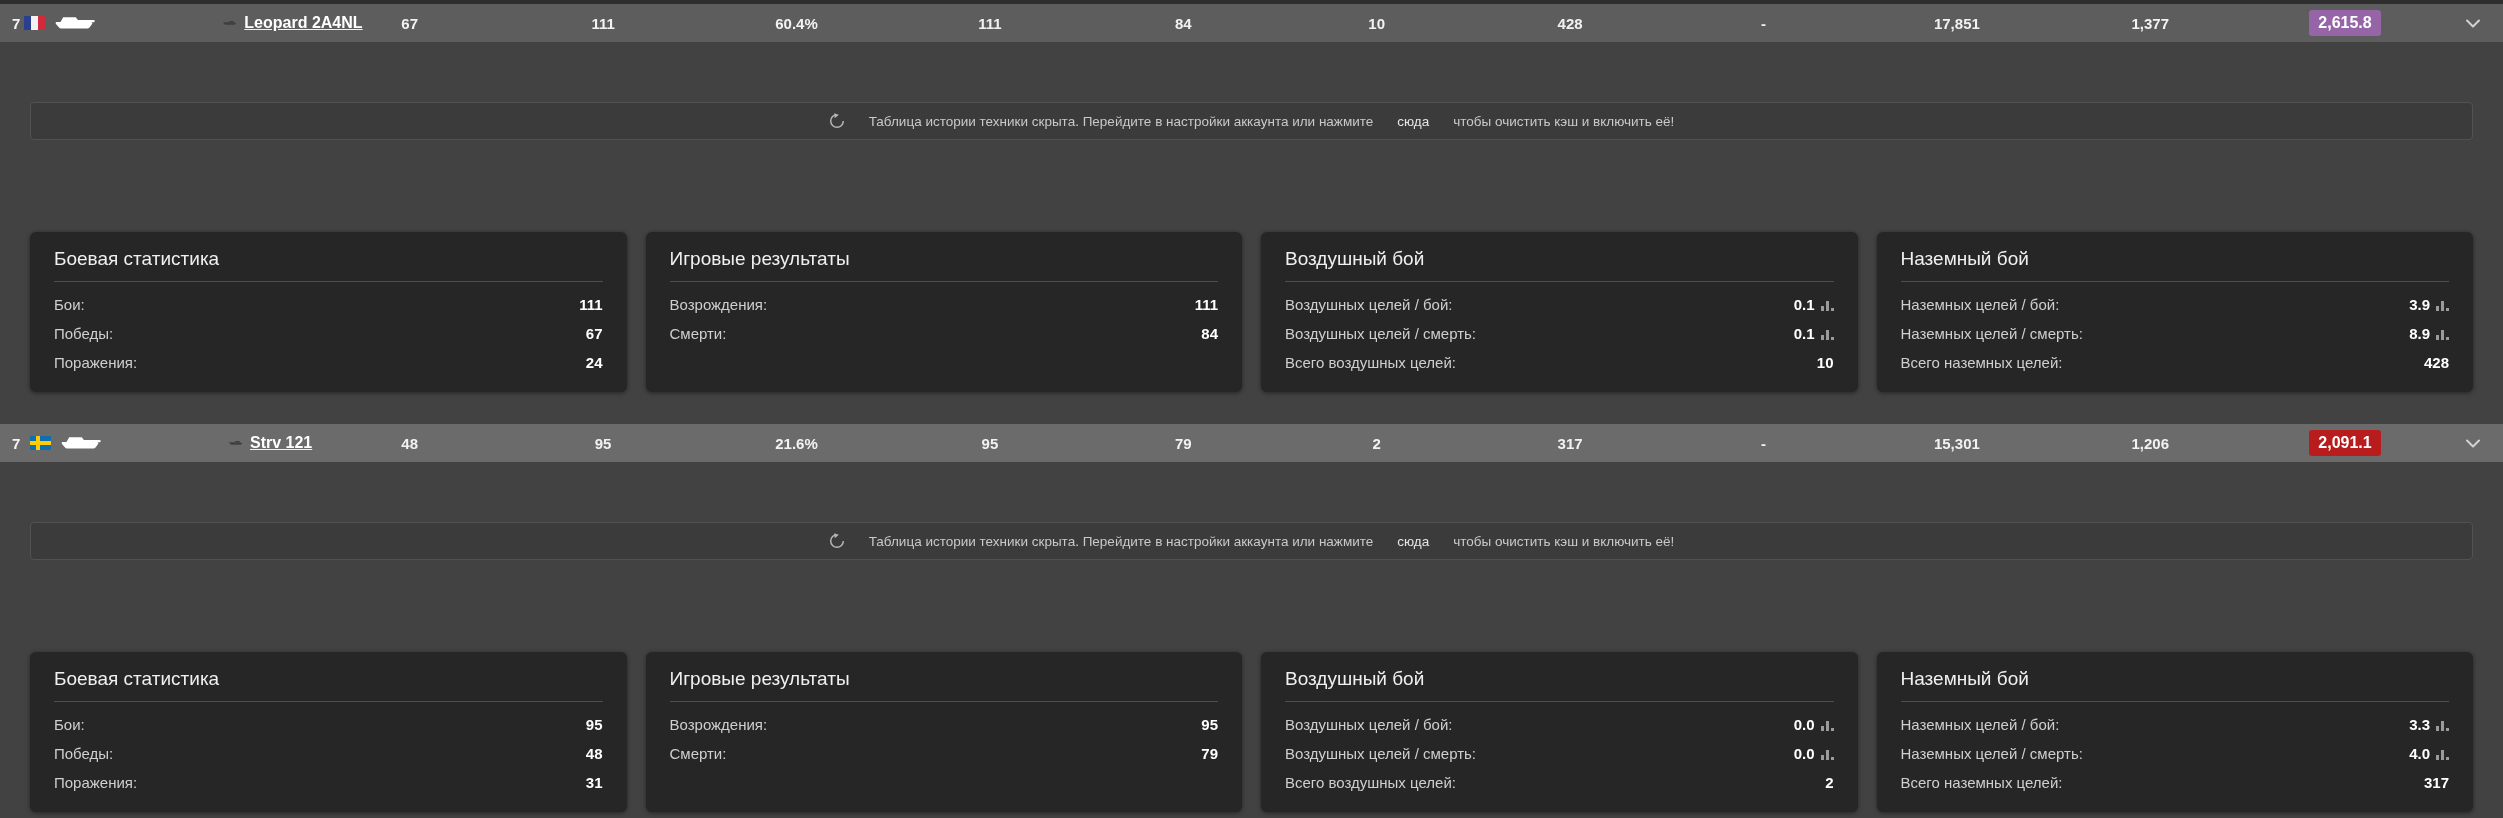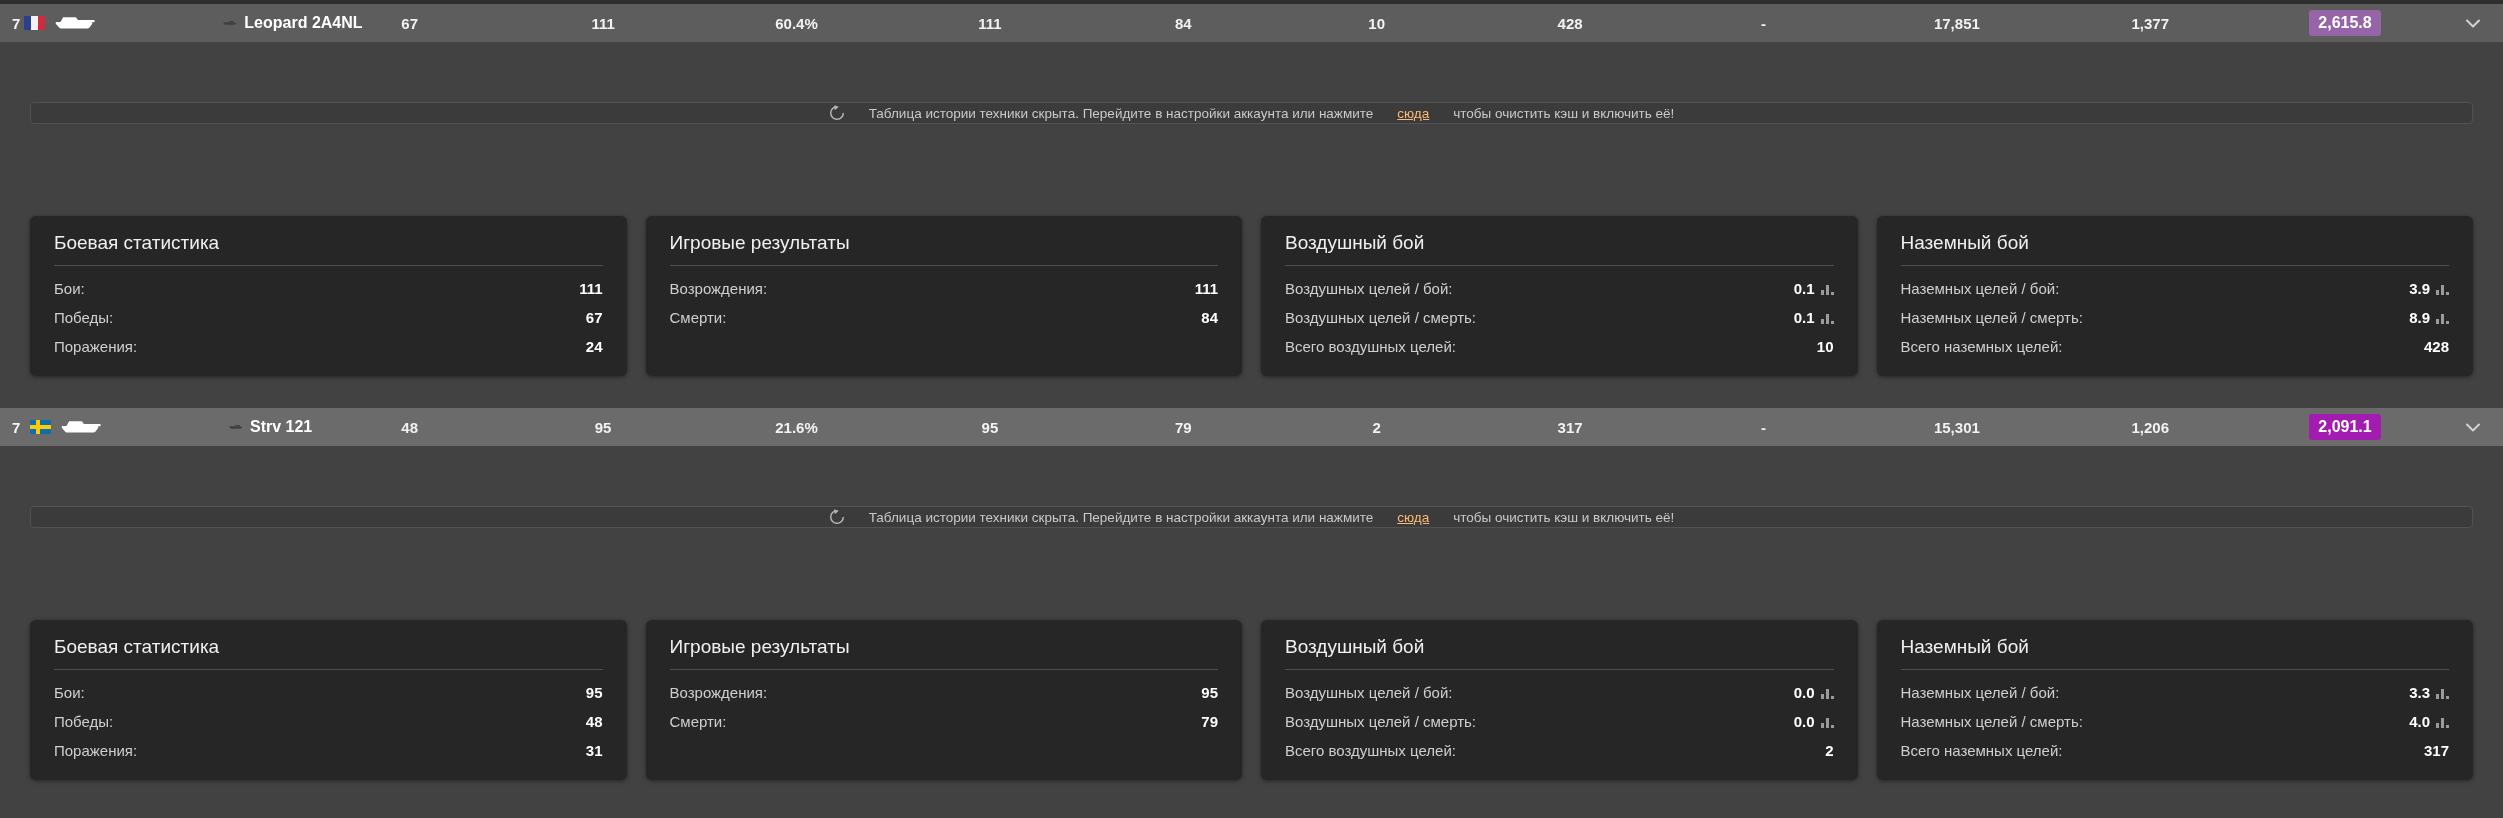--- a/index.html
+++ b/index.html
@@ -25,43 +25,43 @@
   .rank { margin-left:12px; width:14px; font-size:15px; font-weight:bold; color:#f5f5f5; }
   .flag { width:21px; height:14px; margin-left:4px; border-radius:1px; flex:none; }
   .flag-france { background:linear-gradient(90deg,#2b3f8f 0 33.4%,#f2f2f2 33.4% 66.7%,#cf2b3c 66.7%); }
   .flag-sweden {
     background:
       linear-gradient(90deg, rgba(0,0,0,0) 0 6px, #fecc00 6px 10px, rgba(0,0,0,0) 10px),
       linear-gradient(0deg,  rgba(0,0,0,0) 0 5px, #fecc00 5px 9px,  rgba(0,0,0,0) 9px),
       #0d6fb1;
   }
   .tank-icon { width:42px; height:18px; margin-left:8px; flex:none; display:flex; align-items:center; }
-  .name-group { display:flex; align-items:center; gap:7px; margin-left:128px; }
+  .name-group { display:flex; align-items:center; gap:7px; margin-left:128px;text-decoration:underline; }
   .class-icon { width:14px; height:12px; display:flex; align-items:center; opacity:.9; }
   .vname { font-size:16px; font-weight:bold; color:#ffffff; }
   .vcell { text-align:center; font-size:15px; font-weight:bold; color:#f2f2f2; }
   .badge-cell { text-align:center; }
   .rating-badge {
     display:inline-block; padding:4px 9px; border-radius:3px;
     font-size:16px; font-weight:bold; color:#fff;
   }
   .rating-purple { background:#9565a8; }
-  .rating-blue   { background:#a21caf; }
+  .rating-blue   { background:#b91c1c; }
   .chev-cell { text-align:center; }
 
   
   .panel { background:#424242; padding-top:60px; }
   .panel.first { padding-bottom:32px; }
   .notice {
-    margin:0 30px; height:22px;
+    margin:0 30px; height:38px;
     background:#3b3b3b; border:1px solid #525252; border-radius:4px;
     display:flex; align-items:center; justify-content:center; gap:24px;
     font-size:13.5px; color:#c9c9c9;
   }
-  .notice a { color:#fdba74; text-decoration:underline; cursor:pointer; }
+  .notice a { color:#e5e5e5; cursor:pointer; }
   .history-icon { width:16px; height:16px; flex:none; display:flex; }
 
   .cards { display:flex; gap:19px; margin:92px 30px 0; }
   .card {
     flex:1; height:160px; background:#262626; border-radius:6px;
     padding:14px 24px 16px; box-shadow:0 1px 4px rgba(0,0,0,.45); overflow:hidden;
   }
   .card-title { font-size:19px; font-weight:400; color:#f0f0f0; line-height:26px; }
   .card-divider { border:none; border-bottom:1px solid #4e4e4e; margin:9px 0 8px; }
   .stat-row { display:flex; justify-content:space-between; align-items:center; line-height:29px; }

